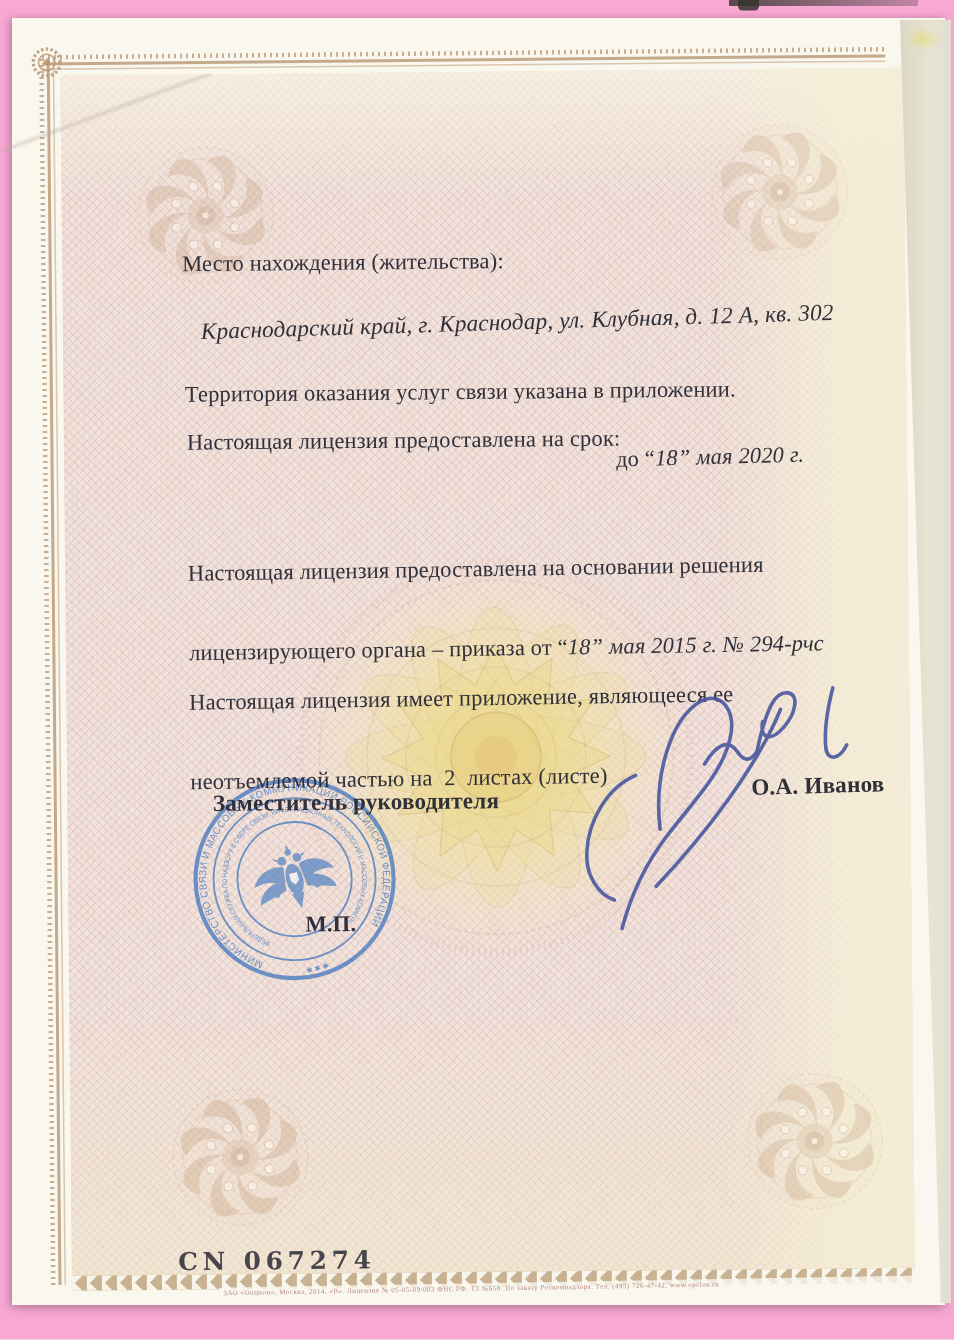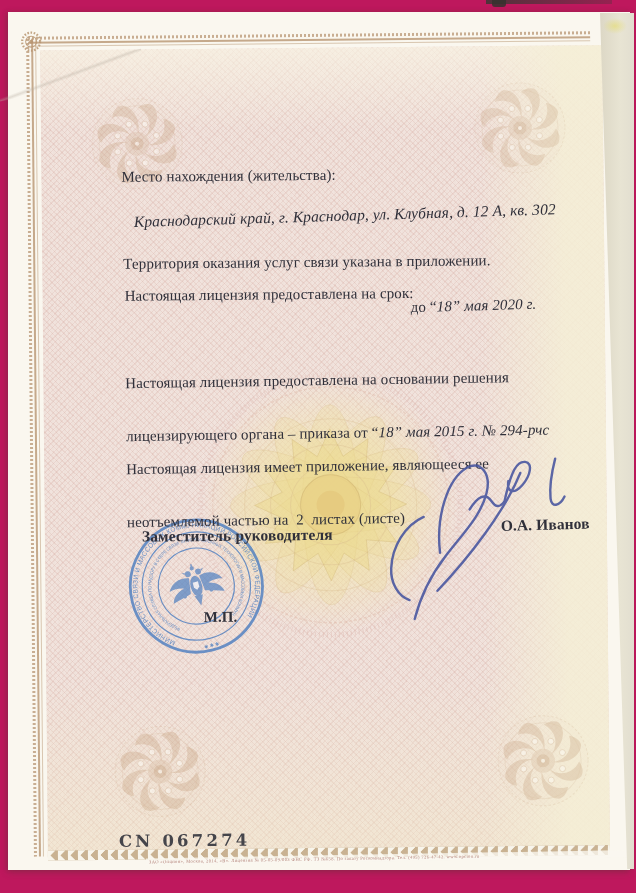--- a/index.html
+++ b/index.html
@@ -1,16 +1,16 @@
 <!DOCTYPE html>
 <html><head>
 <meta charset="utf-8">
 <style>
   html,body{margin:0;padding:0;background:#e9e8e5;}
-  .scan{position:relative;width:636px;height:893px;background:#be185d;overflow:hidden;
+  .scan{position:relative;width:636px;height:893px;background:#f9a8d4;overflow:hidden;
         font-family:"Liberation Serif","DejaVu Serif",serif;}
   .paper{position:absolute;left:8px;top:12px;width:622px;height:858px;background:#faf7ef;
          box-shadow:0 2px 7px rgba(70,60,50,.35), -2px 0 4px rgba(70,60,50,.15);z-index:1;}
   .inner{position:absolute;inset:0;transform:rotate(-0.55deg);transform-origin:300px 430px;}
 
   
   .field{position:absolute;left:36px;top:36px;width:562px;height:806px;z-index:0;
     background-color:#f1e3dd;
     background-image:
       linear-gradient(90deg, rgba(248,242,222,0) 78%, rgba(245,239,214,.85) 93%),

